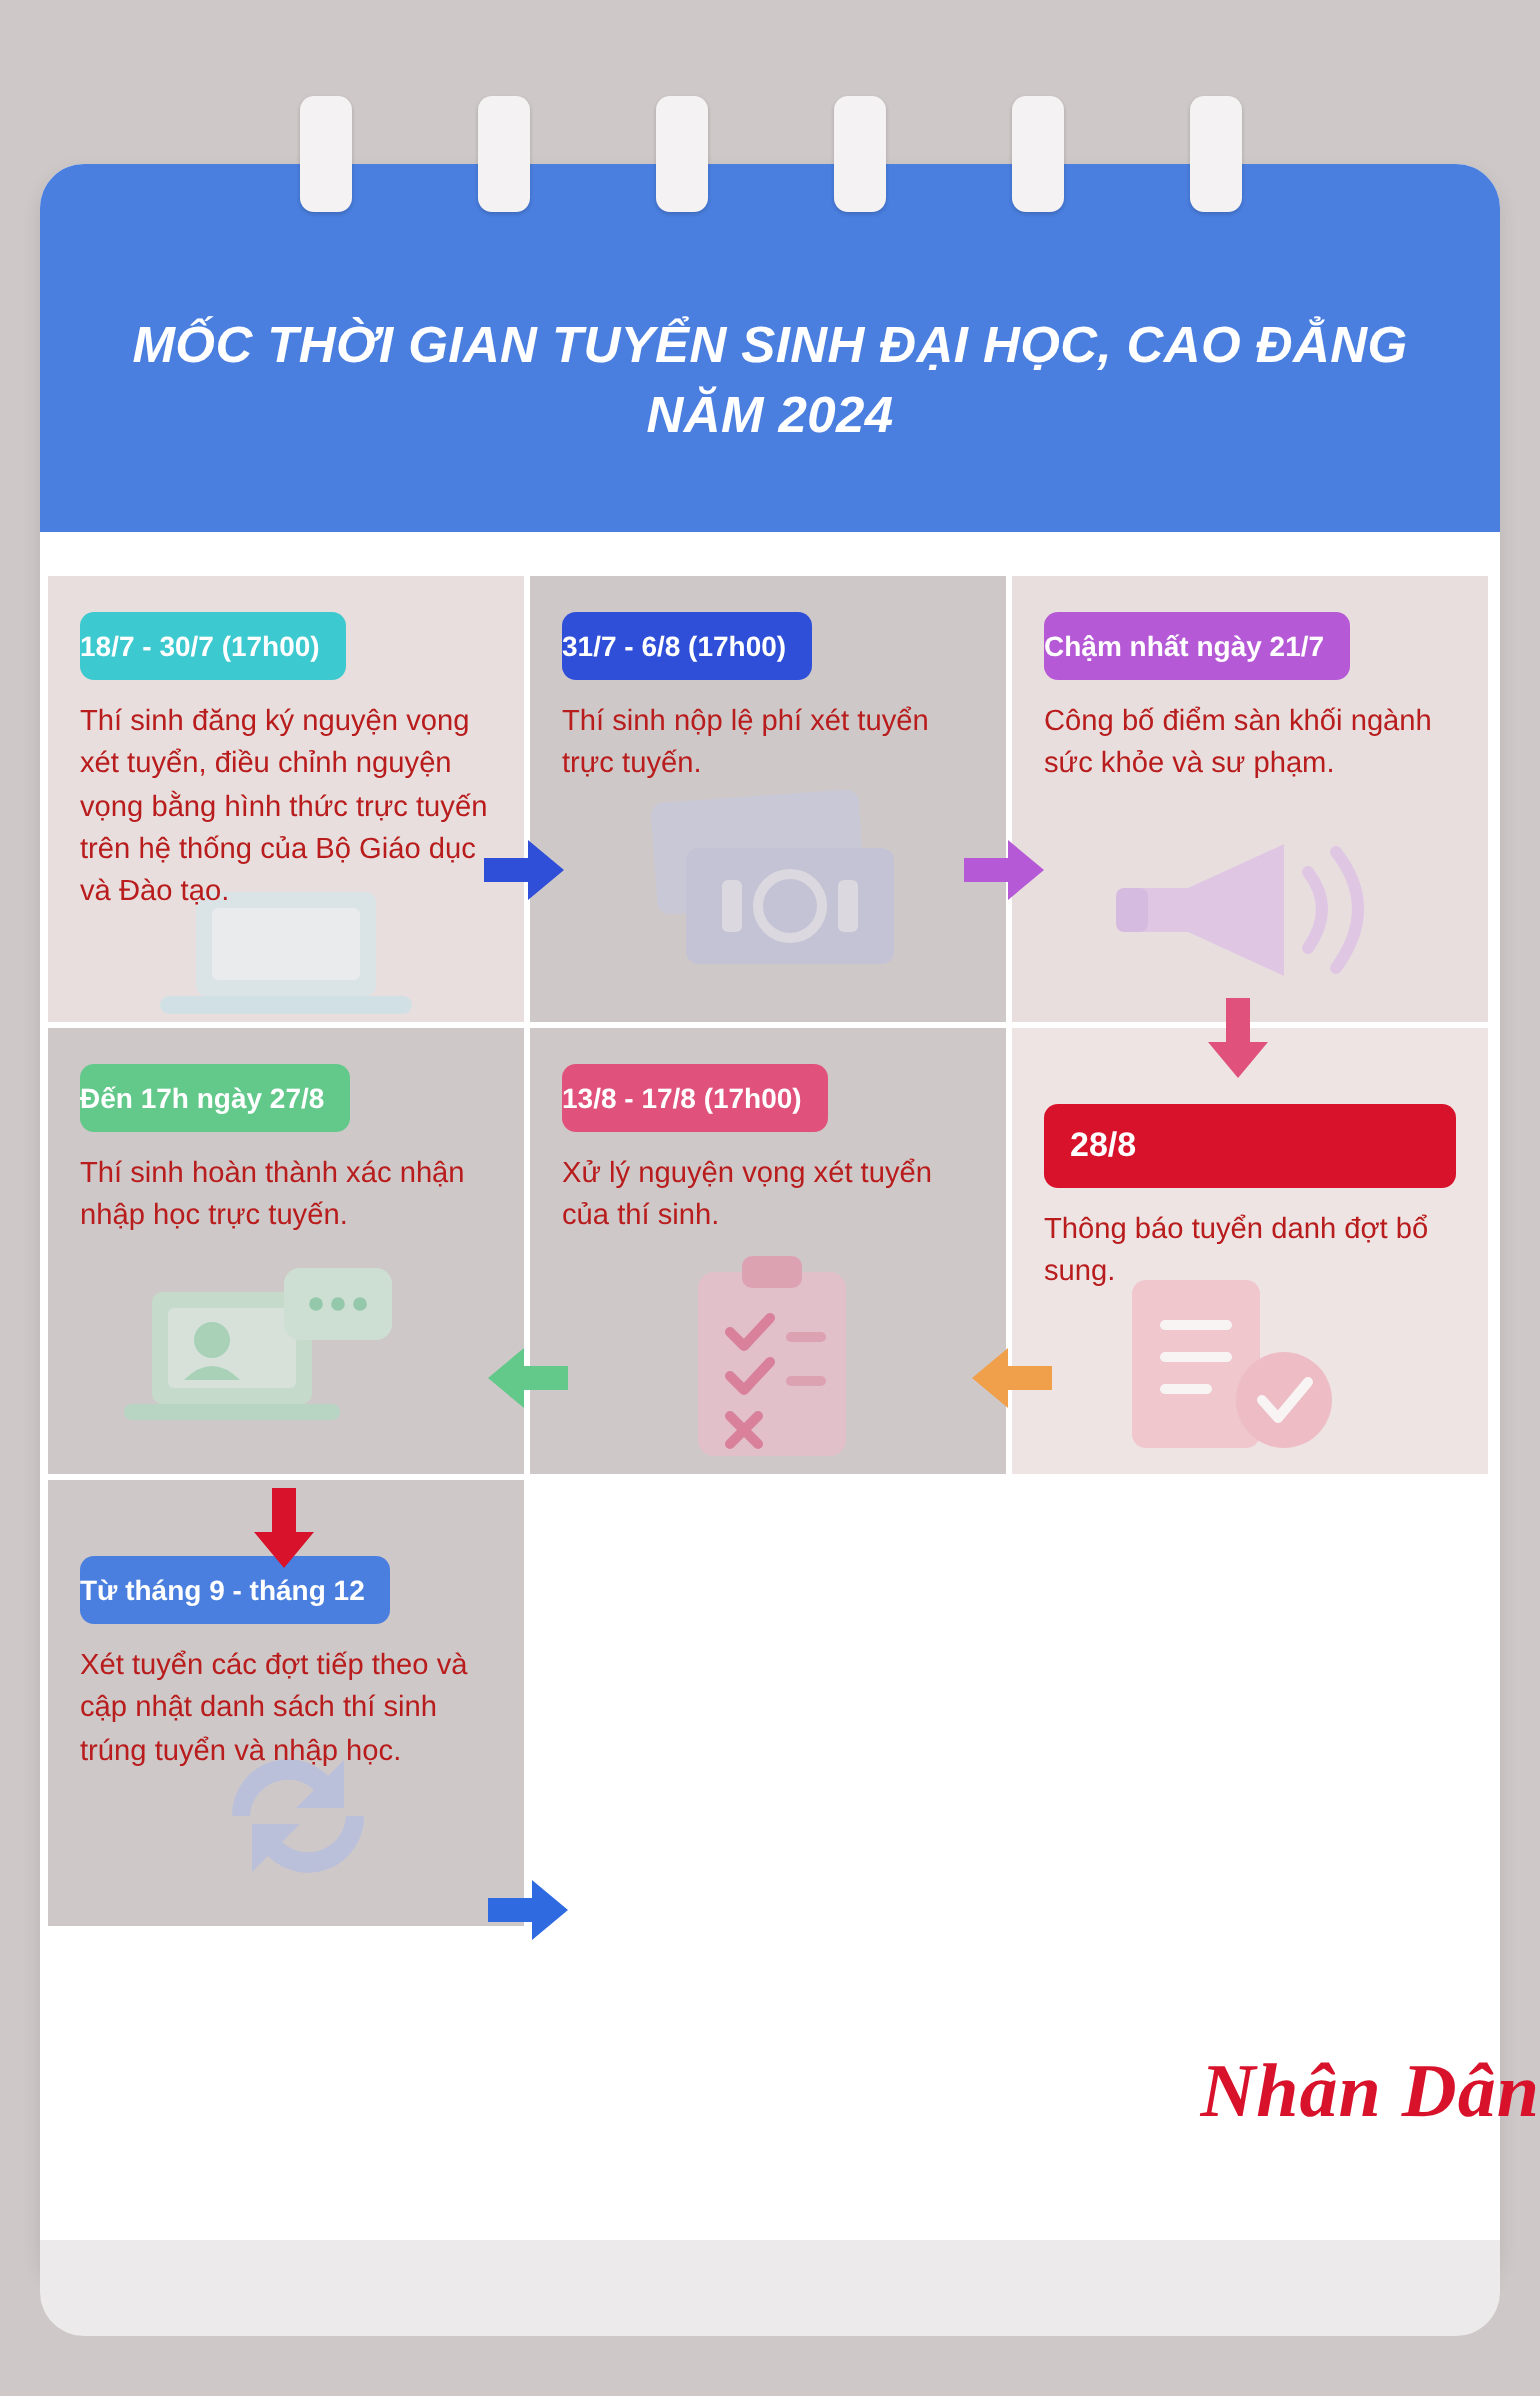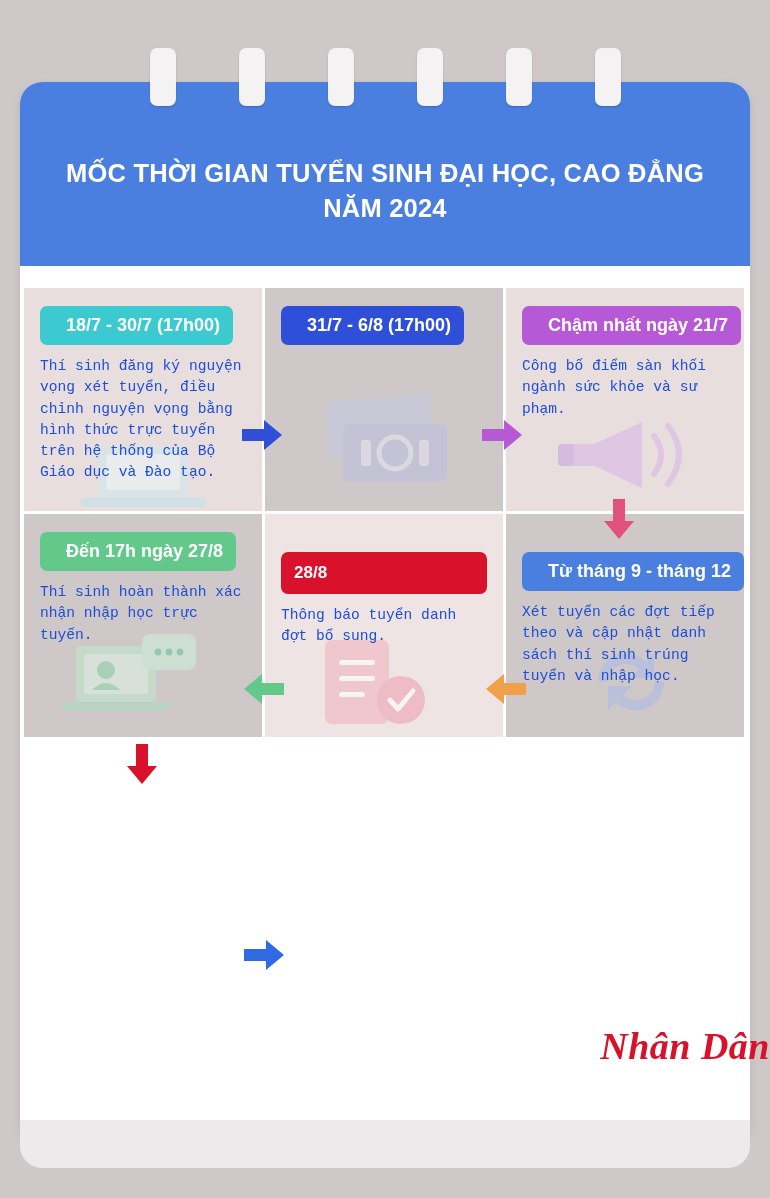--- a/index.html
+++ b/index.html
@@ -54,20 +54,21 @@
   .header {
     position: absolute;
     left: 20px; top: 82px;
     width: 730px; height: 184px;
     background: #4a7fe0;
     border-radius: 22px 22px 0 0;
     display: flex;
     align-items: center;
     justify-content: center;
     z-index: 3;
+    font-style: italic;
   }
   .header h1 {
     color: #ffffff;
     font-size: 25.5px;
     font-weight: bold;
     line-height: 1.38;
     text-align: center;
     letter-spacing: .2px;
     padding: 0 26px;
     margin-top: 34px;
@@ -86,34 +87,33 @@
   }
   .cell {
     position: relative;
     padding: 18px 16px 0 16px;
     overflow: hidden;
   }
   .cell.empty { background: transparent; }
   .badge {
     display: inline-block;
     color: #fff;
-    font-size: 18px;
+    font-size: 14px;
     font-weight: bold;
     border-radius: 7px;
-    padding: 9px 13px 9px 26px;
+    padding: 9px 13px 9px 0;
     margin-bottom: 11px;
     white-space: nowrap;
   }
   .desc {
     font-size: 14.6px;
-    color: #1d4ed8;
+    color: #b91c1c;
     line-height: 1.46;
     position: relative;
     z-index: 2;
-    font-family: Liberation Mono, monospace;
   }
   .art {
     position: absolute;
     pointer-events: none;
     z-index: 1;
   }
 
   
   .arrow {
     position: absolute;
@@ -168,20 +168,21 @@
       <div class="desc">Thí sinh đăng ký nguyện vọng xét tuyển, điều chỉnh nguyện vọng bằng hình thức trực tuyến trên hệ thống của Bộ Giáo dục và Đào tạo.</div>
       <svg class="art" width="150" height="80" style="left:44px; top:150px; opacity:.55" viewBox="0 0 150 80">
         <rect x="30" y="8" width="90" height="52" rx="5" fill="#cfe9ef"></rect>
         <rect x="38" y="16" width="74" height="36" rx="3" fill="#eaf7fa"></rect>
         <rect x="12" y="60" width="126" height="9" rx="4.5" fill="#bfe2ea"></rect>
       </svg>
     </div>
 
     <div class="cell" style="background:#cfc8c8">
       <div class="badge" style="background:#2f4fd8">31/7 - 6/8 (17h00)</div>
+      <div class="desc">Thí sinh nộp lệ phí xét tuyển trực tuyến.</div>
       <svg class="art" width="160" height="110" style="left:44px; top:100px; opacity:.5" viewBox="0 0 160 110">
         <rect x="18" y="10" width="104" height="56" rx="6" fill="#c3c8e4" transform="rotate(-4 70 38)"></rect>
         <rect x="34" y="36" width="104" height="58" rx="6" fill="#b9c0e2"></rect>
         <circle cx="86" cy="65" r="16" fill="none" stroke="#e8eaf6" stroke-width="5"></circle>
         <rect x="52" y="52" width="10" height="26" rx="3" fill="#e8eaf6"></rect>
         <rect x="110" y="52" width="10" height="26" rx="3" fill="#e8eaf6"></rect>
       </svg>
     </div>
 
     <div class="cell" style="background:#e8dede">
@@ -205,20 +206,33 @@
         <path d="M38 66 q14 -14 28 0 z" fill="#8fd7ac"></path>
         <rect x="8" y="78" width="108" height="8" rx="4" fill="#a9dec0"></rect>
         <rect x="88" y="10" width="54" height="36" rx="8" fill="#cdeedb"></rect>
         <circle cx="104" cy="28" r="3.4" fill="#6cc997"></circle>
         <circle cx="115" cy="28" r="3.4" fill="#6cc997"></circle>
         <circle cx="126" cy="28" r="3.4" fill="#6cc997"></circle>
       </svg>
     </div>
 
 
+    <div class="cell" style="background:#cfc8c8">
+      <div class="badge" style="background:#e0527c">13/8 - 17/8 (17h00)</div>
+      <div class="desc">Xử lý nguyện vọng xét tuyển của thí sinh.</div>
+      <svg class="art" width="110" height="110" style="left:68px; top:110px; opacity:.6" viewBox="0 0 110 110">
+        <rect x="16" y="12" width="74" height="92" rx="8" fill="#f0bccb"></rect>
+        <rect x="38" y="4" width="30" height="16" rx="5" fill="#e58aa5"></rect>
+        <path d="M32 42 l7 7 l13 -14" stroke="#e0527c" stroke-width="5" fill="none" stroke-linecap="round" stroke-linejoin="round"></path>
+        <path d="M32 64 l7 7 l13 -14" stroke="#e0527c" stroke-width="5" fill="none" stroke-linecap="round" stroke-linejoin="round"></path>
+        <path d="M32 84 l14 14 M46 84 l-14 14" stroke="#e0527c" stroke-width="5" stroke-linecap="round"></path>
+        <rect x="60" y="42" width="20" height="5" rx="2.5" fill="#e58aa5"></rect>
+        <rect x="60" y="64" width="20" height="5" rx="2.5" fill="#e58aa5"></rect>
+      </svg>
+    </div>
 
     <div class="cell" style="background:#eee4e4; padding-top:38px">
       <div class="badge" style="background:#d8122a; display:block; text-align:left; font-size:17px; padding:11px 13px">28/8</div>
       <div class="desc">Thông báo tuyển danh đợt bổ sung.</div>
       <svg class="art" width="150" height="100" style="left:44px; top:120px; opacity:.6" viewBox="0 0 150 100">
         <rect x="16" y="6" width="64" height="84" rx="7" fill="#f0b4bf"></rect>
         <rect x="30" y="26" width="36" height="5" rx="2.5" fill="#fff"></rect>
         <rect x="30" y="42" width="36" height="5" rx="2.5" fill="#fff"></rect>
         <rect x="30" y="58" width="26" height="5" rx="2.5" fill="#fff"></rect>
         <circle cx="92" cy="66" r="24" fill="#eda3b2"></circle>

